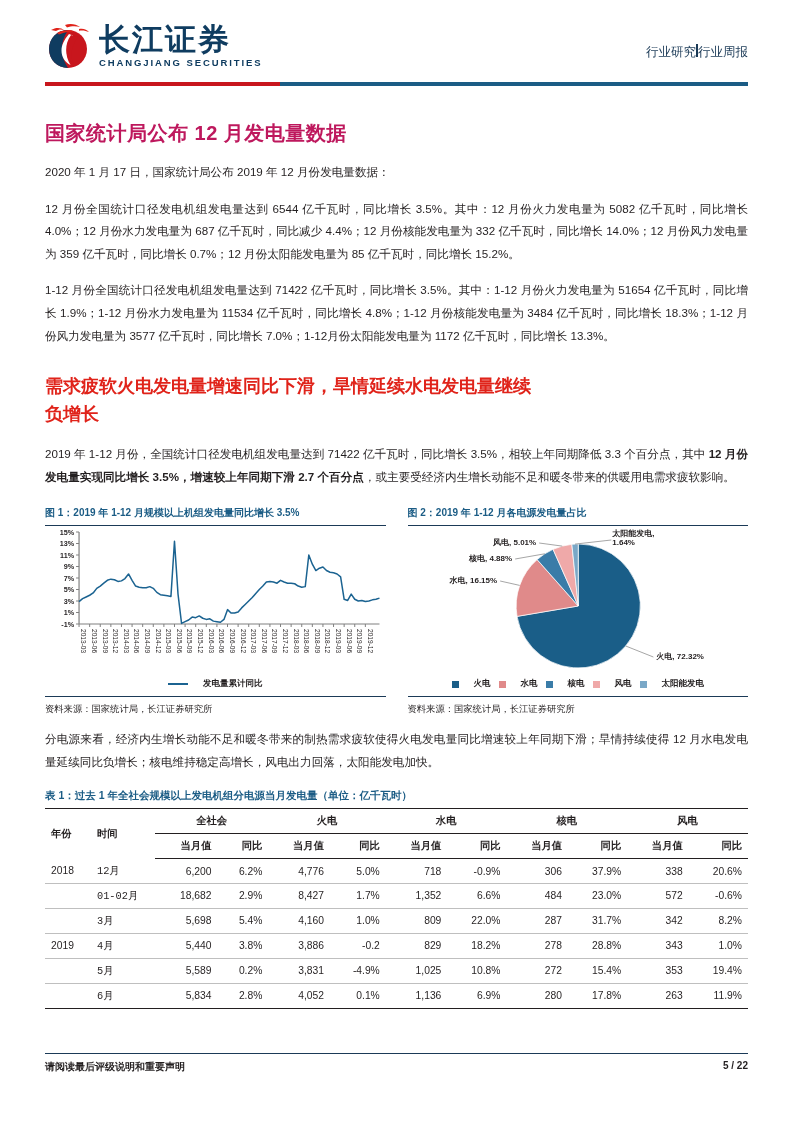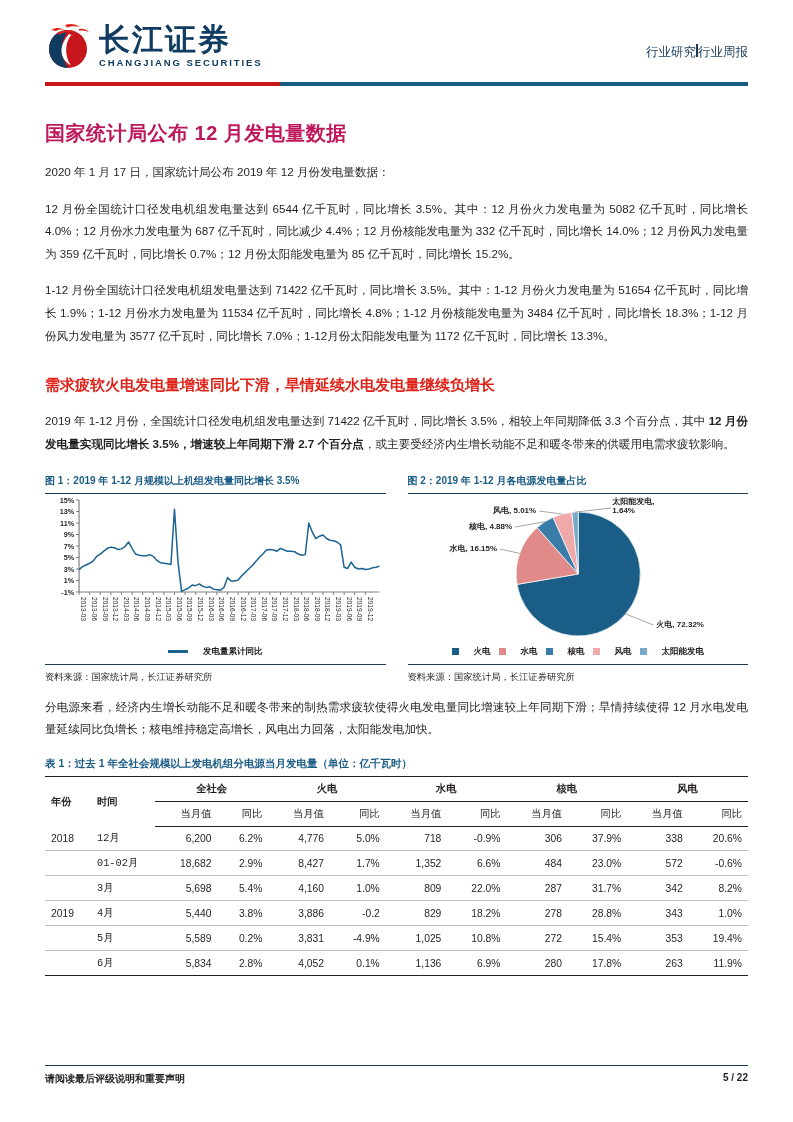--- a/index.html
+++ b/index.html
@@ -79,21 +79,21 @@
   
   .h1 {
     color: #be185d;
     font-size: 20px;
     font-weight: bold;
     margin: 34px 0 0 0;
     letter-spacing: .5px;
   }
   .h2 {
     color: #e0231a;
-    font-size: 15px;
+    font-size: 18px;
     font-weight: bold;
     margin: 26px 0 0 0;
     line-height: 1.55;
     max-width: 500px;
   }
   p.body {
     font-size: 11.6px;
     line-height: 1.95;
     margin: 14px 0 0 0;
     text-align: justify;
@@ -165,21 +165,21 @@
     font-weight: bold;
     text-align: center;
     border-top: 1.8px solid #231f20;
     border-bottom: none;
     padding-top: 7px;
   }
   .thead-top th.grp {
     border-bottom: 1px solid #231f20;
   }
   .thead-sub th {
-    font-weight: normal;
+    font-weight: bold;
     text-align: right;
     border-bottom: 1.2px solid #231f20;
     padding-bottom: 6px;
   }
   .rowlabel { text-align: left !important; }
   table.data td {
     text-align: right;
     border-bottom: .8px solid #bfbfbf;
   }
   table.data td.year, table.data td.month {
@@ -187,21 +187,21 @@
   }
   table.data td.year { width: 34px; }
   table.data td.month { width: 52px; font-family: Liberation Mono, monospace; }
   table.data tr.last td { border-bottom: 1.6px solid #231f20; }
 
   
   .footer {
     position: absolute;
     left: 45px;
     right: 45px;
-    bottom: 36px;
+    bottom: 48px;
     border-top: 1.2px solid #1b3a57;
     padding-top: 6px;
     display: flex;
     justify-content: space-between;
     font-size: 10px;
     font-weight: bold;
     color: #231f20;
   }
 </style>
 </head>

